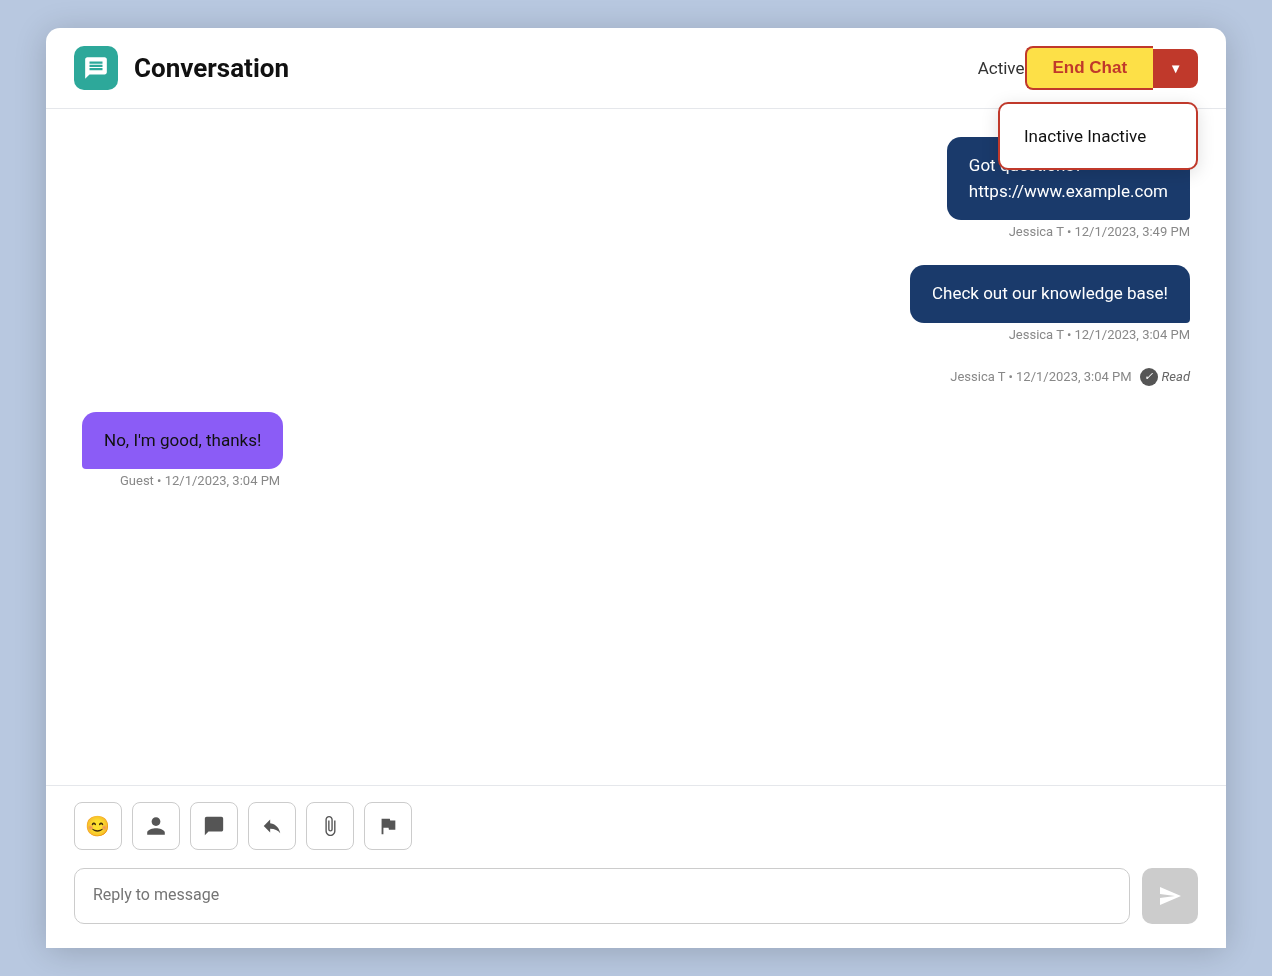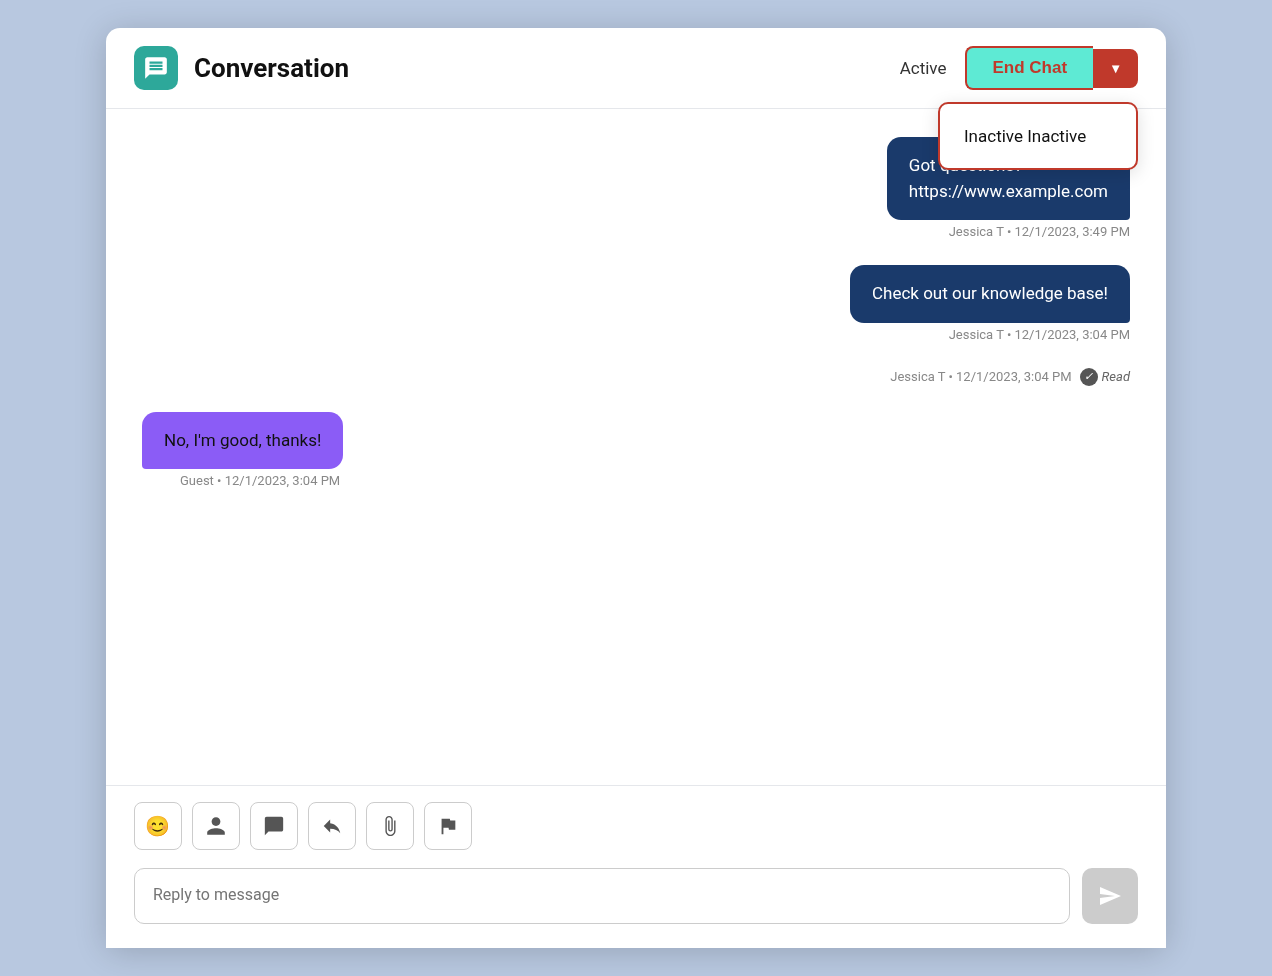--- a/index.html
+++ b/index.html
@@ -7,21 +7,21 @@
       background: #b8c8e0;
       display: flex;
       align-items: center;
       justify-content: center;
       min-height: 100vh;
       font-family: -apple-system, BlinkMacSystemFont, 'Segoe UI', Roboto, sans-serif;
     }
     .app-window {
       background: #fff;
       border-radius: 14px;
-      width: 1060px;
+      width: 1180px;
       min-height: 920px;
       box-shadow: 0 4px 32px rgba(0,0,0,0.18);
       display: flex;
       flex-direction: column;
       overflow: visible;
       position: relative;
     }
     
     .header {
       display: flex;
@@ -49,30 +49,29 @@
     }
     .header-title {
       font-size: 26px;
       font-weight: 700;
       color: #111;
       flex: 1;
     }
     .header-status {
       font-size: 17px;
       color: #333;
-      margin-right: 18px;
     }
     .header-actions {
       display: flex;
       align-items: center;
       position: relative;
     }
     .end-chat-btn {
       border: 2px solid #c0392b;
-      background: #5eead4;
+      background: #fde047;
       color: #c0392b;
       font-size: 17px;
       font-weight: 600;
       padding: 10px 26px;
       border-radius: 8px 0 0 8px;
       cursor: pointer;
       border-right: none;
     }
     .dropdown-btn {
       border: 2px solid #c0392b;

